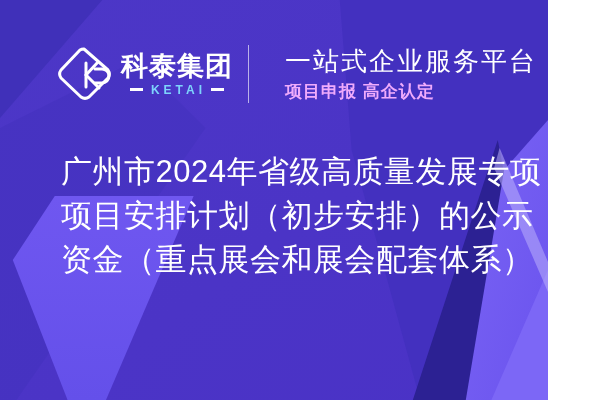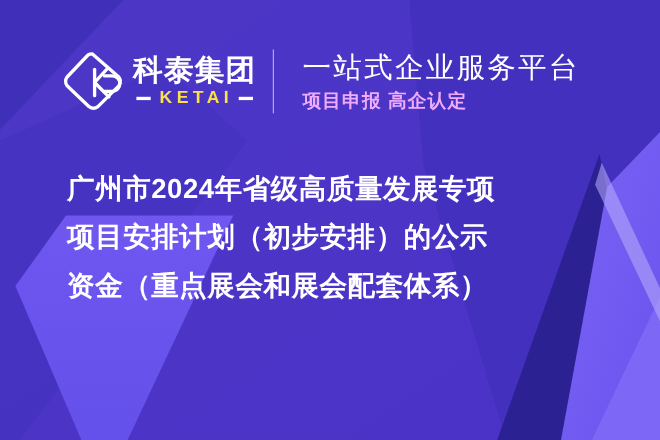--- a/index.html
+++ b/index.html
@@ -2,21 +2,21 @@
 <html><head>
 <meta charset="utf-8">
 <style>
   html, body {
     margin: 0;
     padding: 0;
     background: #ffffff;
   }
   #banner {
     position: relative;
-    width: 600px;
+    width: 548px;
     height: 400px;
     overflow: hidden;
     background: #4b35c4;
     font-family: "Liberation Sans", "DejaVu Sans", sans-serif;
   }
 
   
   .bg-layer {
     position: absolute;
     inset: 0;
@@ -72,39 +72,39 @@
     justify-content: center;
   }
   .logo-dash {
     display: block;
     height: 3px;
     width: 13px;
     background: #ffffff;
     flex: 0 0 auto;
   }
   .logo-en {
-    font-size: 16px;
+    font-size: 12px;
     font-weight: 700;
-    color: #fde047;
+    color: #7dd3fc;
     letter-spacing: 4px;
     line-height: 1;
     padding: 0 5px 0 8px;
     white-space: nowrap;
   }
 
   .divider {
     width: 1px;
     height: 58px;
     background: rgba(255,255,255,0.62);
     margin-left: 15px;
     flex: 0 0 auto;
   }
 
   .slogan-block {
-    margin-left: 26px;
+    margin-left: 36px;
     display: flex;
     flex-direction: column;
     justify-content: center;
   }
   .slogan-main {
     font-size: 26px;
     font-weight: 300;
     color: #ffffff;
     letter-spacing: 2px;
     line-height: 1.15;
@@ -121,22 +121,22 @@
   }
 
   
   .headline {
     position: absolute;
     left: 61px;
     top: 150px;
     width: 500px;
   }
   .headline-line {
-    font-size: 25px;
-    font-weight: 700;
+    font-size: 31px;
+    font-weight: 400;
     color: #ffffff;
     letter-spacing: 0.5px;
     line-height: 44px;
     white-space: nowrap;
   }
 </style>
 </head>
 <body>
 
 <div id="banner">

